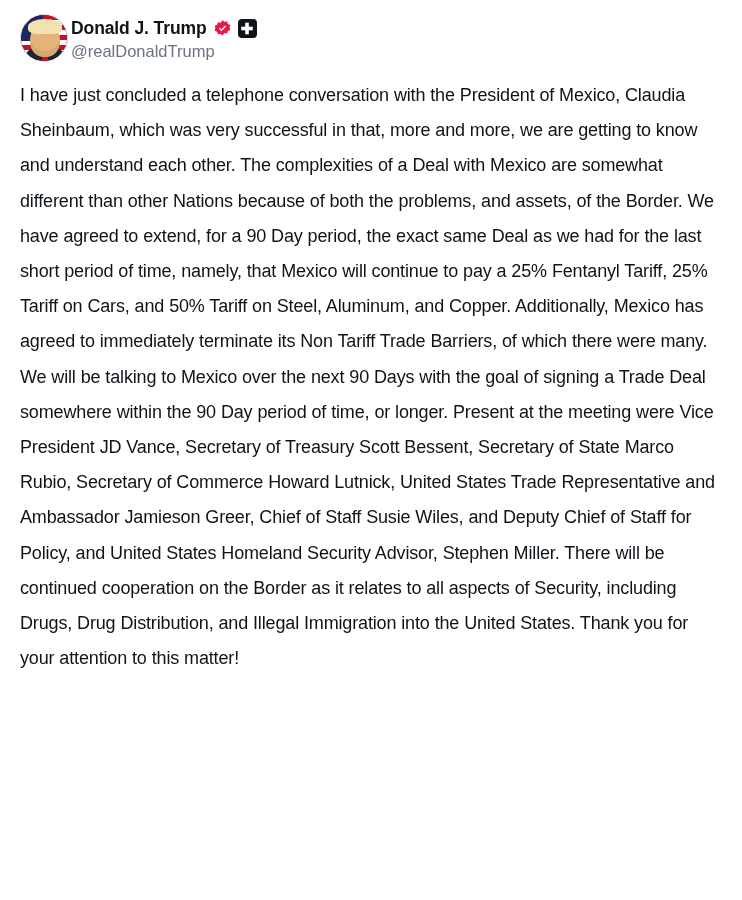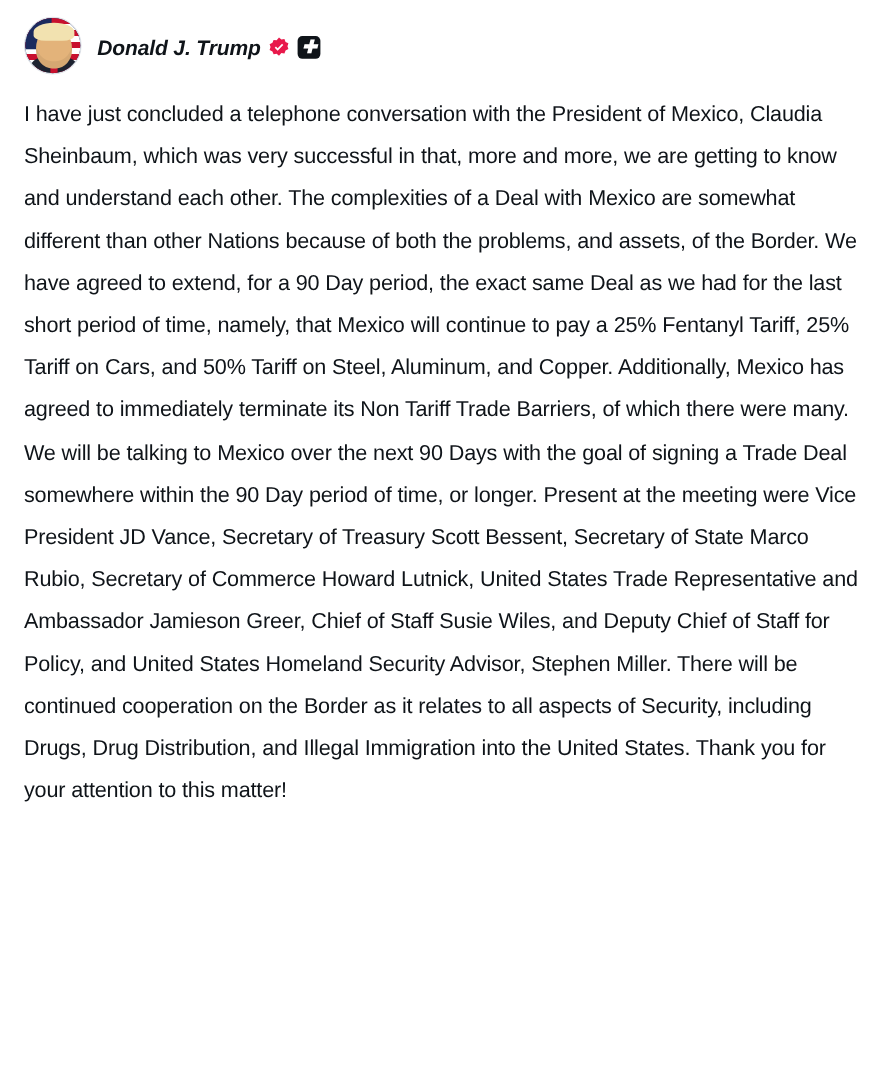--- a/index.html
+++ b/index.html
@@ -19,23 +19,22 @@
   .post {
     width: 742px;
     height: 900px;
     background: #ffffff;
     padding: 14px 20px 0 20px;
   }
 
   .post-header {
     display: flex;
     align-items: flex-start;
-    gap: 13px;
+    gap: 3px;
     padding: 0 0 6px 0;
-    font-style: italic;
   }
 
   .avatar {
     width: 48px;
     height: 48px;
     border-radius: 50%;
     flex: 0 0 48px;
     position: relative;
     overflow: hidden;
     background: #1b2a5e;
@@ -186,18 +185,19 @@
         <span class="badge-verified">
           <svg width="19" height="19" viewBox="0 0 24 24" aria-hidden="true">
             <path fill="#e8194b" d="M12 1.5l2.5 2.1 3.2-.5 1.2 3.1 3 1.4-1 3.1 1 3.1-3 1.4-1.2 3.1-3.2-.5L12 20.9l-2.5-2.1-3.2.5-1.2-3.1-3-1.4 1-3.1-1-3.1 3-1.4 1.2-3.1 3.2.5z"></path>
             <path fill="#ffffff" d="M10.6 15.4l-3.1-3.1 1.3-1.3 1.8 1.8 4.6-4.6 1.3 1.3z"></path>
           </svg>
         </span>
 
         <span class="badge-plus">✚</span>
       </div>
 
+      <div class="handle">@realDonaldTrump</div>
     </div>
   </div>
 
   <div class="post-body">I have just concluded a telephone conversation with the President of Mexico, Claudia Sheinbaum, which was very successful in that, more and more, we are getting to know and understand each other. The complexities of a Deal with Mexico are somewhat different than other Nations because of both the problems, and assets, of the Border. We have agreed to extend, for a 90 Day period, the exact same Deal as we had for the last short period of time, namely, that Mexico will continue to pay a 25% Fentanyl Tariff, 25% Tariff on Cars, and 50% Tariff on Steel, Aluminum, and Copper. Additionally, Mexico has agreed to immediately terminate its Non Tariff Trade Barriers, of which there were many. We will be talking to Mexico over the next 90 Days with the goal of signing a Trade Deal somewhere within the 90 Day period of time, or longer. Present at the meeting were Vice President JD Vance, Secretary of Treasury Scott Bessent, Secretary of State Marco Rubio, Secretary of Commerce Howard Lutnick, United States Trade Representative and Ambassador Jamieson Greer, Chief of Staff Susie Wiles, and Deputy Chief of Staff for Policy, and United States Homeland Security Advisor, Stephen Miller. There will be continued cooperation on the Border as it relates to all aspects of Security, including Drugs, Drug Distribution, and Illegal Immigration into the United States. Thank you for your attention to this matter!</div>
 
 </div>
 
 </body></html>

